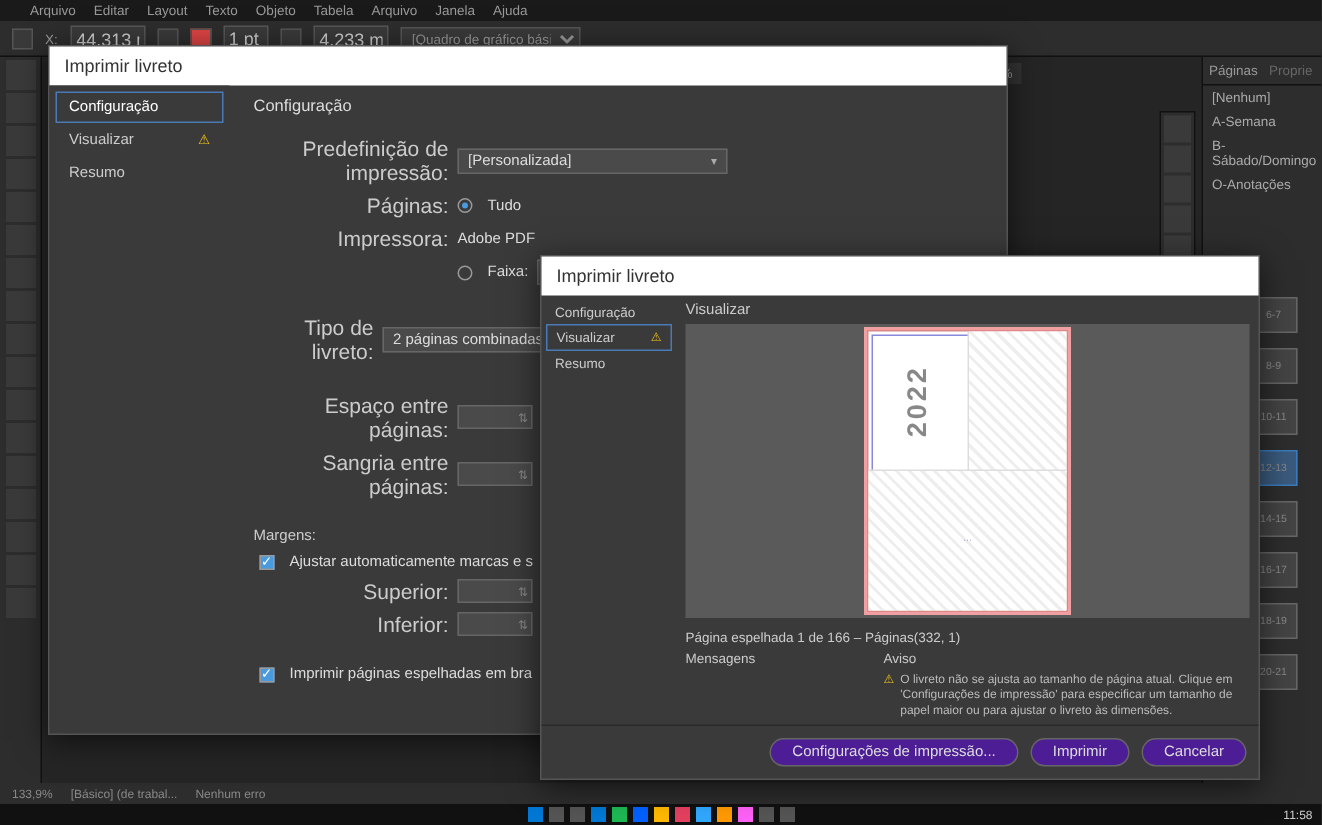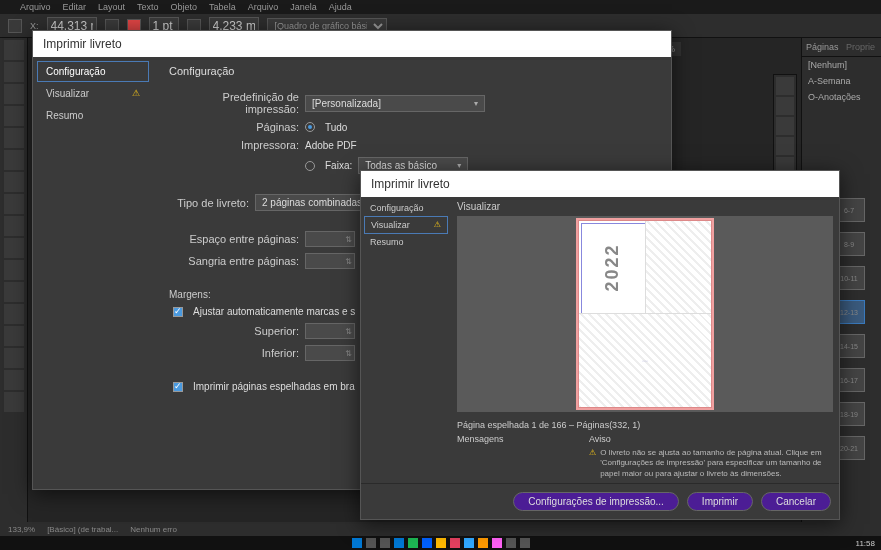--- a/index.html
+++ b/index.html
@@ -25,21 +25,21 @@
 .dialog1 { position: absolute; top: 30px; left: 32px; width: 640px; height: 460px; background: #3a3a3a; border: 1px solid #555; box-shadow: 0 4px 20px rgba(0,0,0,0.6); z-index: 10; }
 .dlg-title { background: #fff; color: #333; font-size: 12px; padding: 6px 10px; font-weight: normal; }
 .dlg-body { display: flex; height: calc(100% - 30px); }
 .dlg-side { width: 120px; background: #3a3a3a; padding: 4px; }
 .dlg-side .side-item { padding: 4px 8px; font-size: 10px; color: #ccc; border: 1px solid transparent; margin-bottom: 1px; }
 .dlg-side .side-item.active { border-color: #4a7ab5; color: #fff; }
 .dlg-side .side-item.warn::after { content: "⚠"; float: right; color: #f5c518; font-size: 9px; }
 .dlg-main { flex: 1; padding: 8px 16px; font-size: 10px; color: #ccc; }
 .dlg-main h3 { font-size: 11px; font-weight: normal; margin-bottom: 14px; color: #ddd; }
 .row { display: flex; align-items: center; margin-bottom: 6px; gap: 6px; }
-.row label { text-align: right; width: 130px; color: #ccc; font-size: 11px; }
+.row label { text-align: right; width: 130px; color: #ccc; font-size: 14px; }
 .row .sel { background: #4a4a4a; border: 1px solid #666; color: #ddd; font-size: 10px; padding: 2px 6px; min-width: 180px; display: flex; justify-content: space-between; align-items: center; }
 .row .sel::after { content: "▾"; font-size: 8px; color: #aaa; margin-left: 6px; }
 .row .txt { color: #ddd; font-size: 10px; }
 .row .radio { width: 10px; height: 10px; border-radius: 50%; border: 1px solid #999; display: inline-block; margin-right: 4px; position: relative; }
 .row .radio.on::after { content: ""; position: absolute; inset: 2px; background: #4a9ae0; border-radius: 50%; }
 .row .chk { width: 10px; height: 10px; border: 1px solid #999; display: inline-block; margin-right: 4px; position: relative; background:#4a4a4a;}
 .row .chk.on { background: #4a9ae0; }
 .row .chk.on::after { content: "✓"; position: absolute; top: -2px; left: 0px; font-size: 9px; color: #fff; }
 .row .spin { background: #4a4a4a; border: 1px solid #666; width: 50px; height: 16px; display:flex; align-items:center; justify-content: flex-end; padding-right:2px; font-size:8px; color:#888;}
 .group-spacer { height: 14px; }
@@ -144,20 +144,21 @@
     <div class="tool"></div>
     <div class="tool"></div>
     <div class="tool"></div>
   </div>
   <div class="doc-tab">os calendário - Mesclado.indd @ 44%</div>
 
   <div class="right-panels">
     <div class="phead"><span>Páginas</span> &nbsp; <span style="color:#666">Proprie</span></div>
     <div class="pitem">[Nenhum]</div>
     <div class="pitem">A-Semana</div>
+    <div class="pitem">B-Sábado/Domingo</div>
     <div class="pitem">O-Anotações</div>
   </div>
 
   <div class="float-panel" style="top:36px; right:84px; height:120px;">
     <div class="fi"></div>
     <div class="fi"></div>
     <div class="fi"></div>
     <div class="fi"></div>
     <div class="fi"></div>
   </div>

